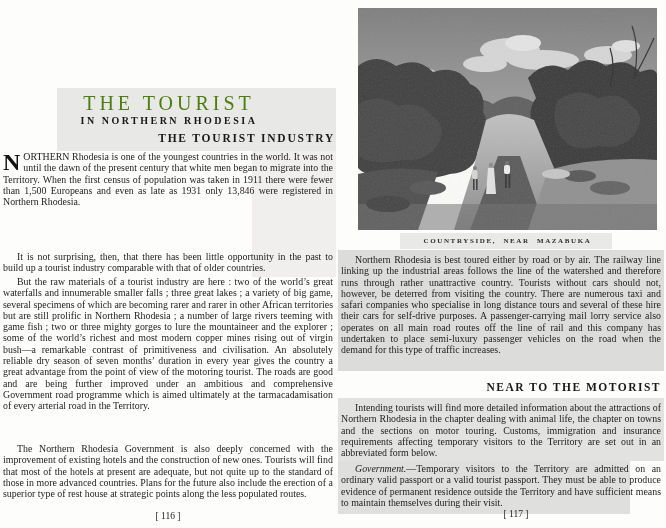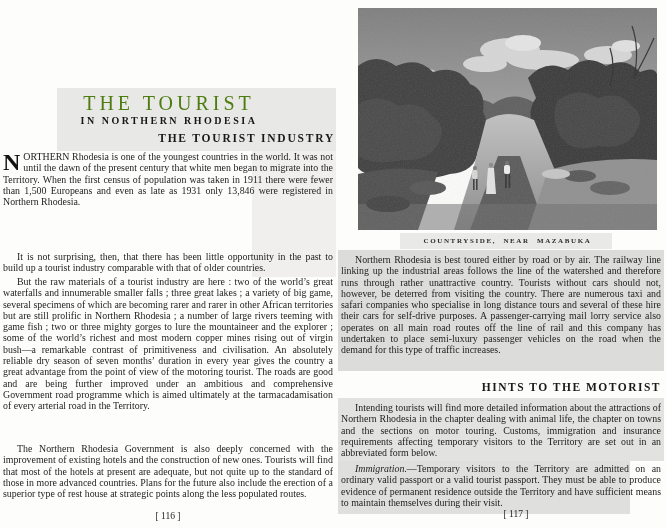--- a/index.html
+++ b/index.html
@@ -144,24 +144,24 @@
         </g>
 
         <rect x="0" y="0" width="299" height="222" filter="url(#grain)" opacity="0.35"></rect>
       </svg>
     </div>
 
     <div class="txt center caption abs" style="left:358px;top:237px;width:299px;text-align:center;">COUNTRYSIDE, NEAR MAZABUKA</div>
 
     <p class="para indent txt" style="left:341px;top:254px;width:320px;">Northern Rhodesia is best toured either by road or by air.  The railway line linking up the industrial areas follows the line of the watershed and therefore runs through rather unattractive country. Tourists without cars should not, however, be deterred from visiting the country.  There are numerous taxi and safari companies who specialise in long distance tours and several of these hire their cars for self-drive purposes.  A passenger-carrying mail lorry service also operates on all main road routes off the line of rail and this company has undertaken to place semi-luxury passenger vehicles on the road when the demand for this type of traffic increases.</p>
 
-    <div class="txt center subhead abs" style="left:341px;top:381px;width:320px;letter-spacing:1.5px;">HINTS TO THE MOTORIST</div>
+    <div class="txt center subhead abs" style="left:341px;top:381px;width:320px;letter-spacing:1.5px;">NEAR TO THE MOTORIST</div>
 
     <p class="para indent txt" style="left:341px;top:402px;width:320px;">Intending tourists will find more detailed information about the attractions of Northern Rhodesia in the chapter dealing with animal life, the chapter on towns and the sections on motor touring.  Customs, immigration and insurance requirements affecting temporary visitors to the Territory are set out in an abbreviated form below.</p>
 
     <p class="para indent txt" style="left:341px;top:463px;width:320px;">
-      <span class="lead-italic">Immigration.</span><span>—Temporary visitors to the Territory are admitted on an ordinary valid passport or a valid tourist passport.  They must be able to produce evidence of permanent residence outside the Territory and have sufficient means to maintain themselves during their visit.</span>
+      <span class="lead-italic">Government.</span><span>—Temporary visitors to the Territory are admitted on an ordinary valid passport or a valid tourist passport.  They must be able to produce evidence of permanent residence outside the Territory and have sufficient means to maintain themselves during their visit.</span>
     </p>
 
     <div class="txt center pageno abs" style="left:356px;top:509px;width:320px;">[ 117 ]</div>
   </div>
 
 </div>
 
 </body></html>

